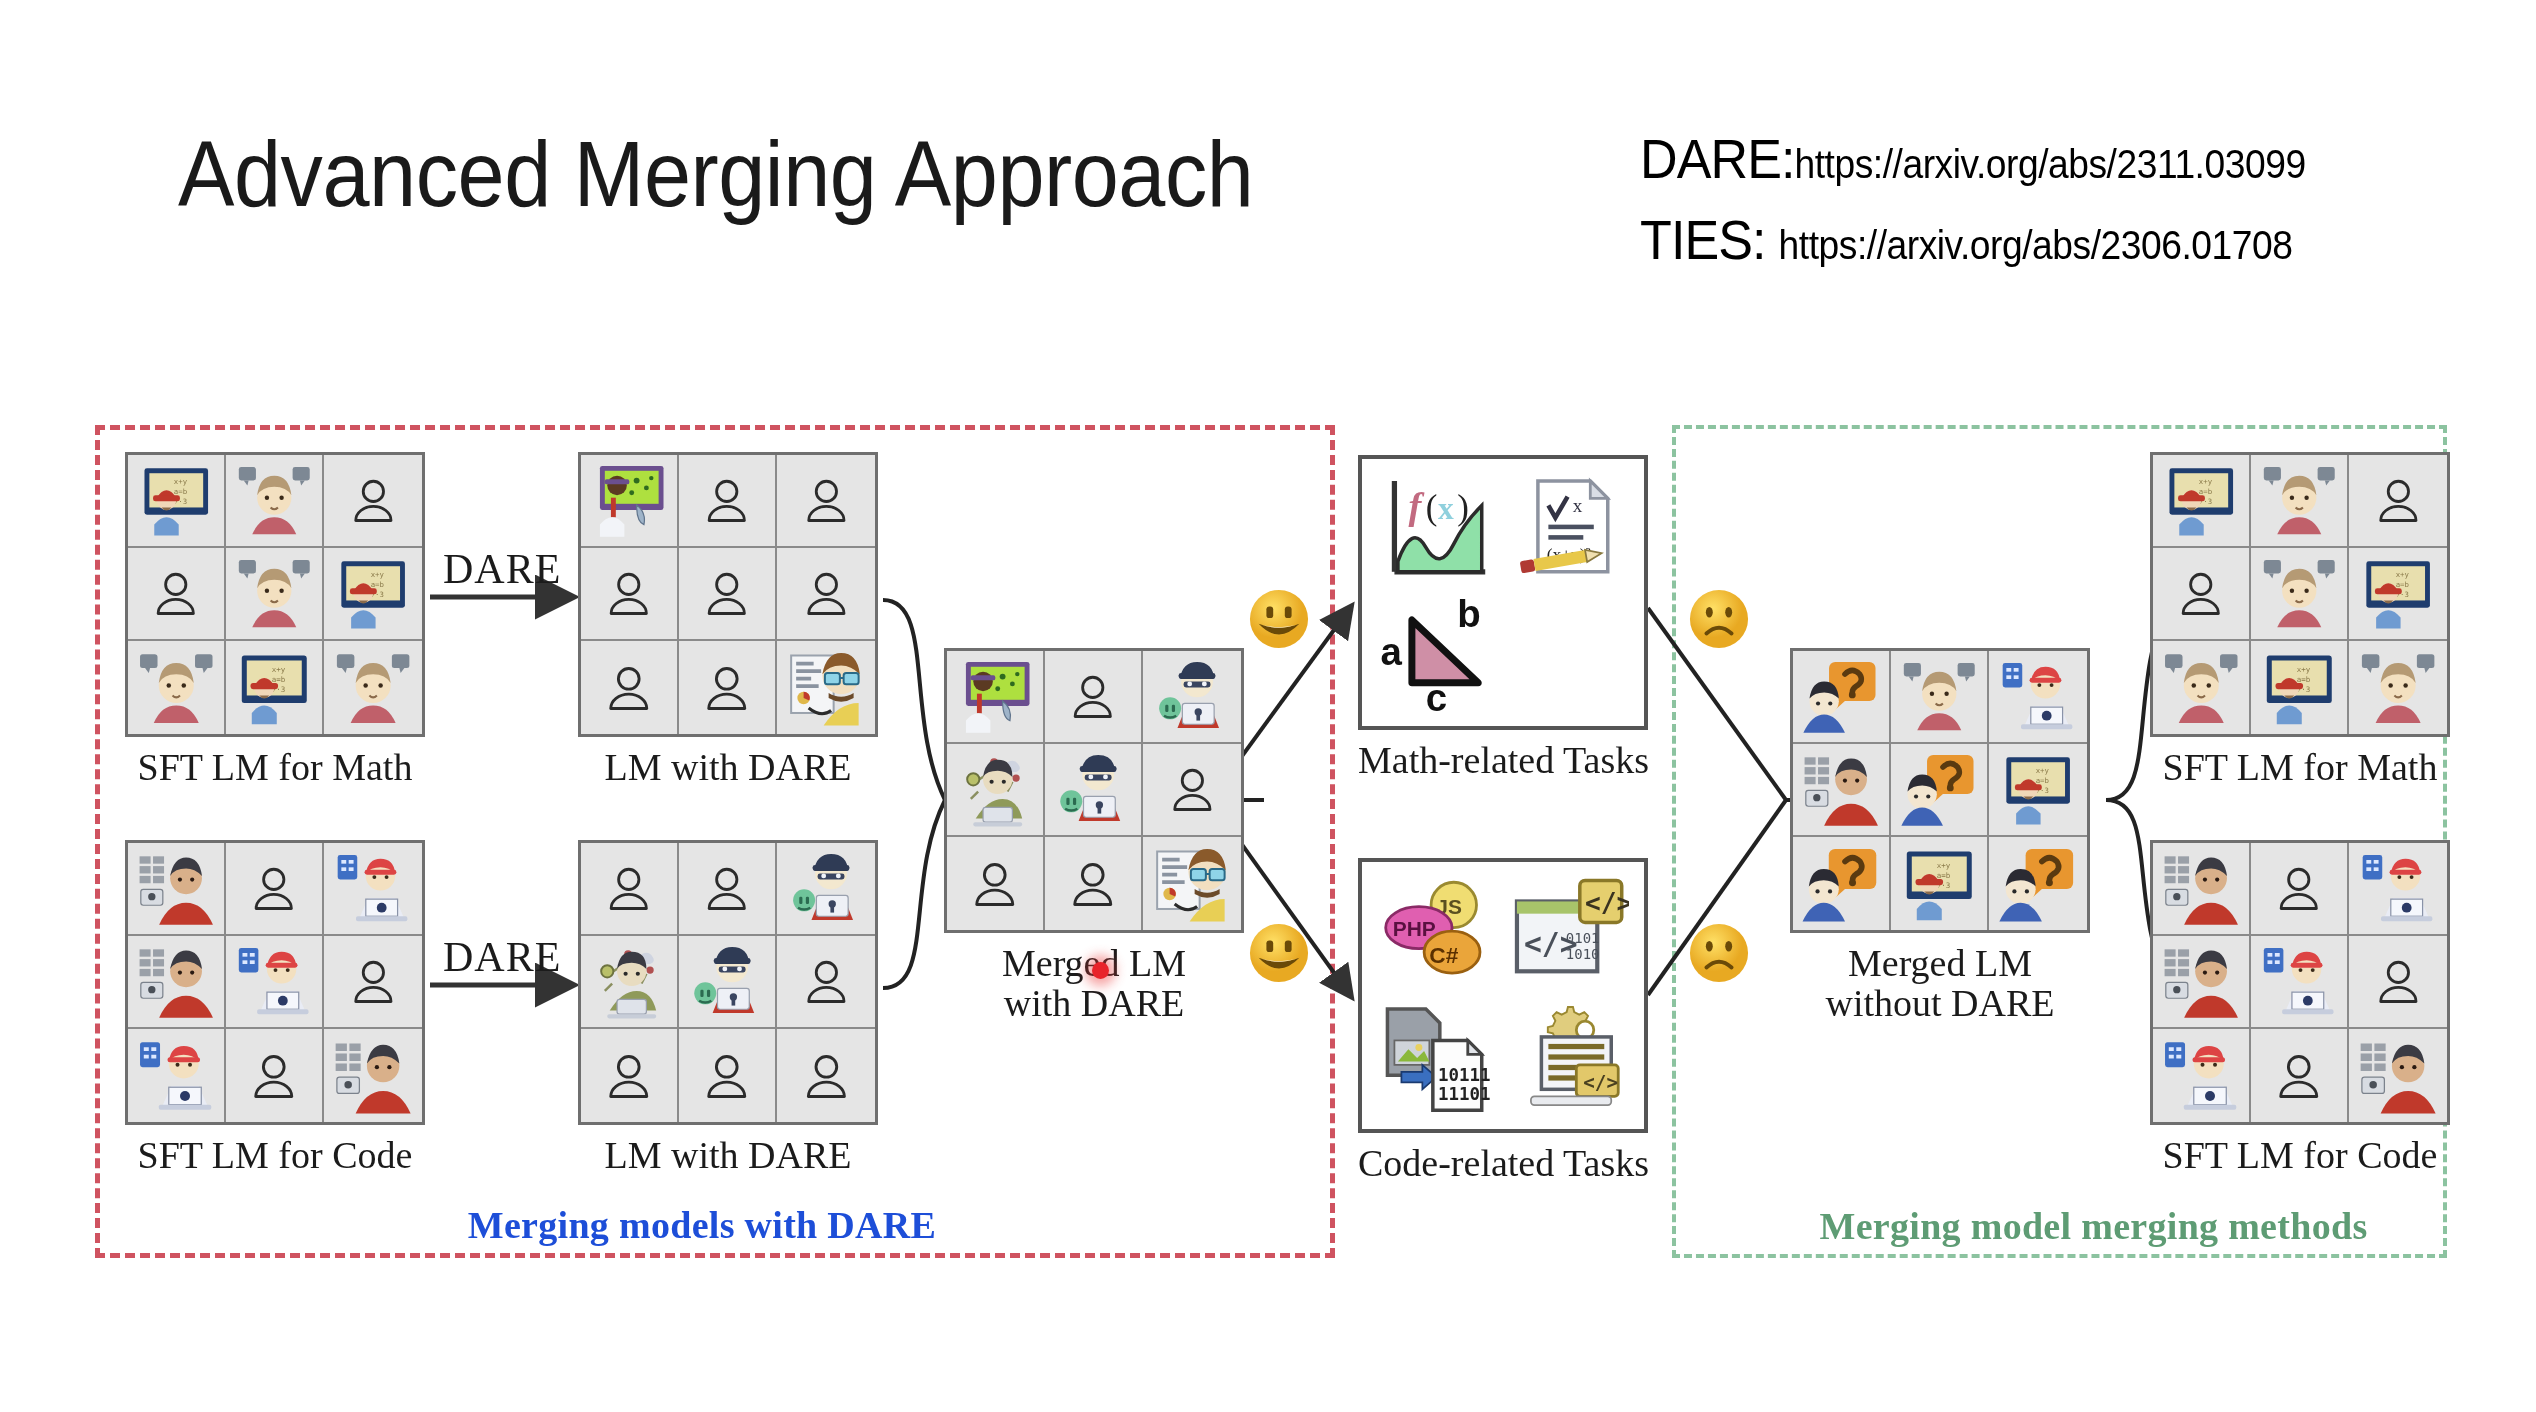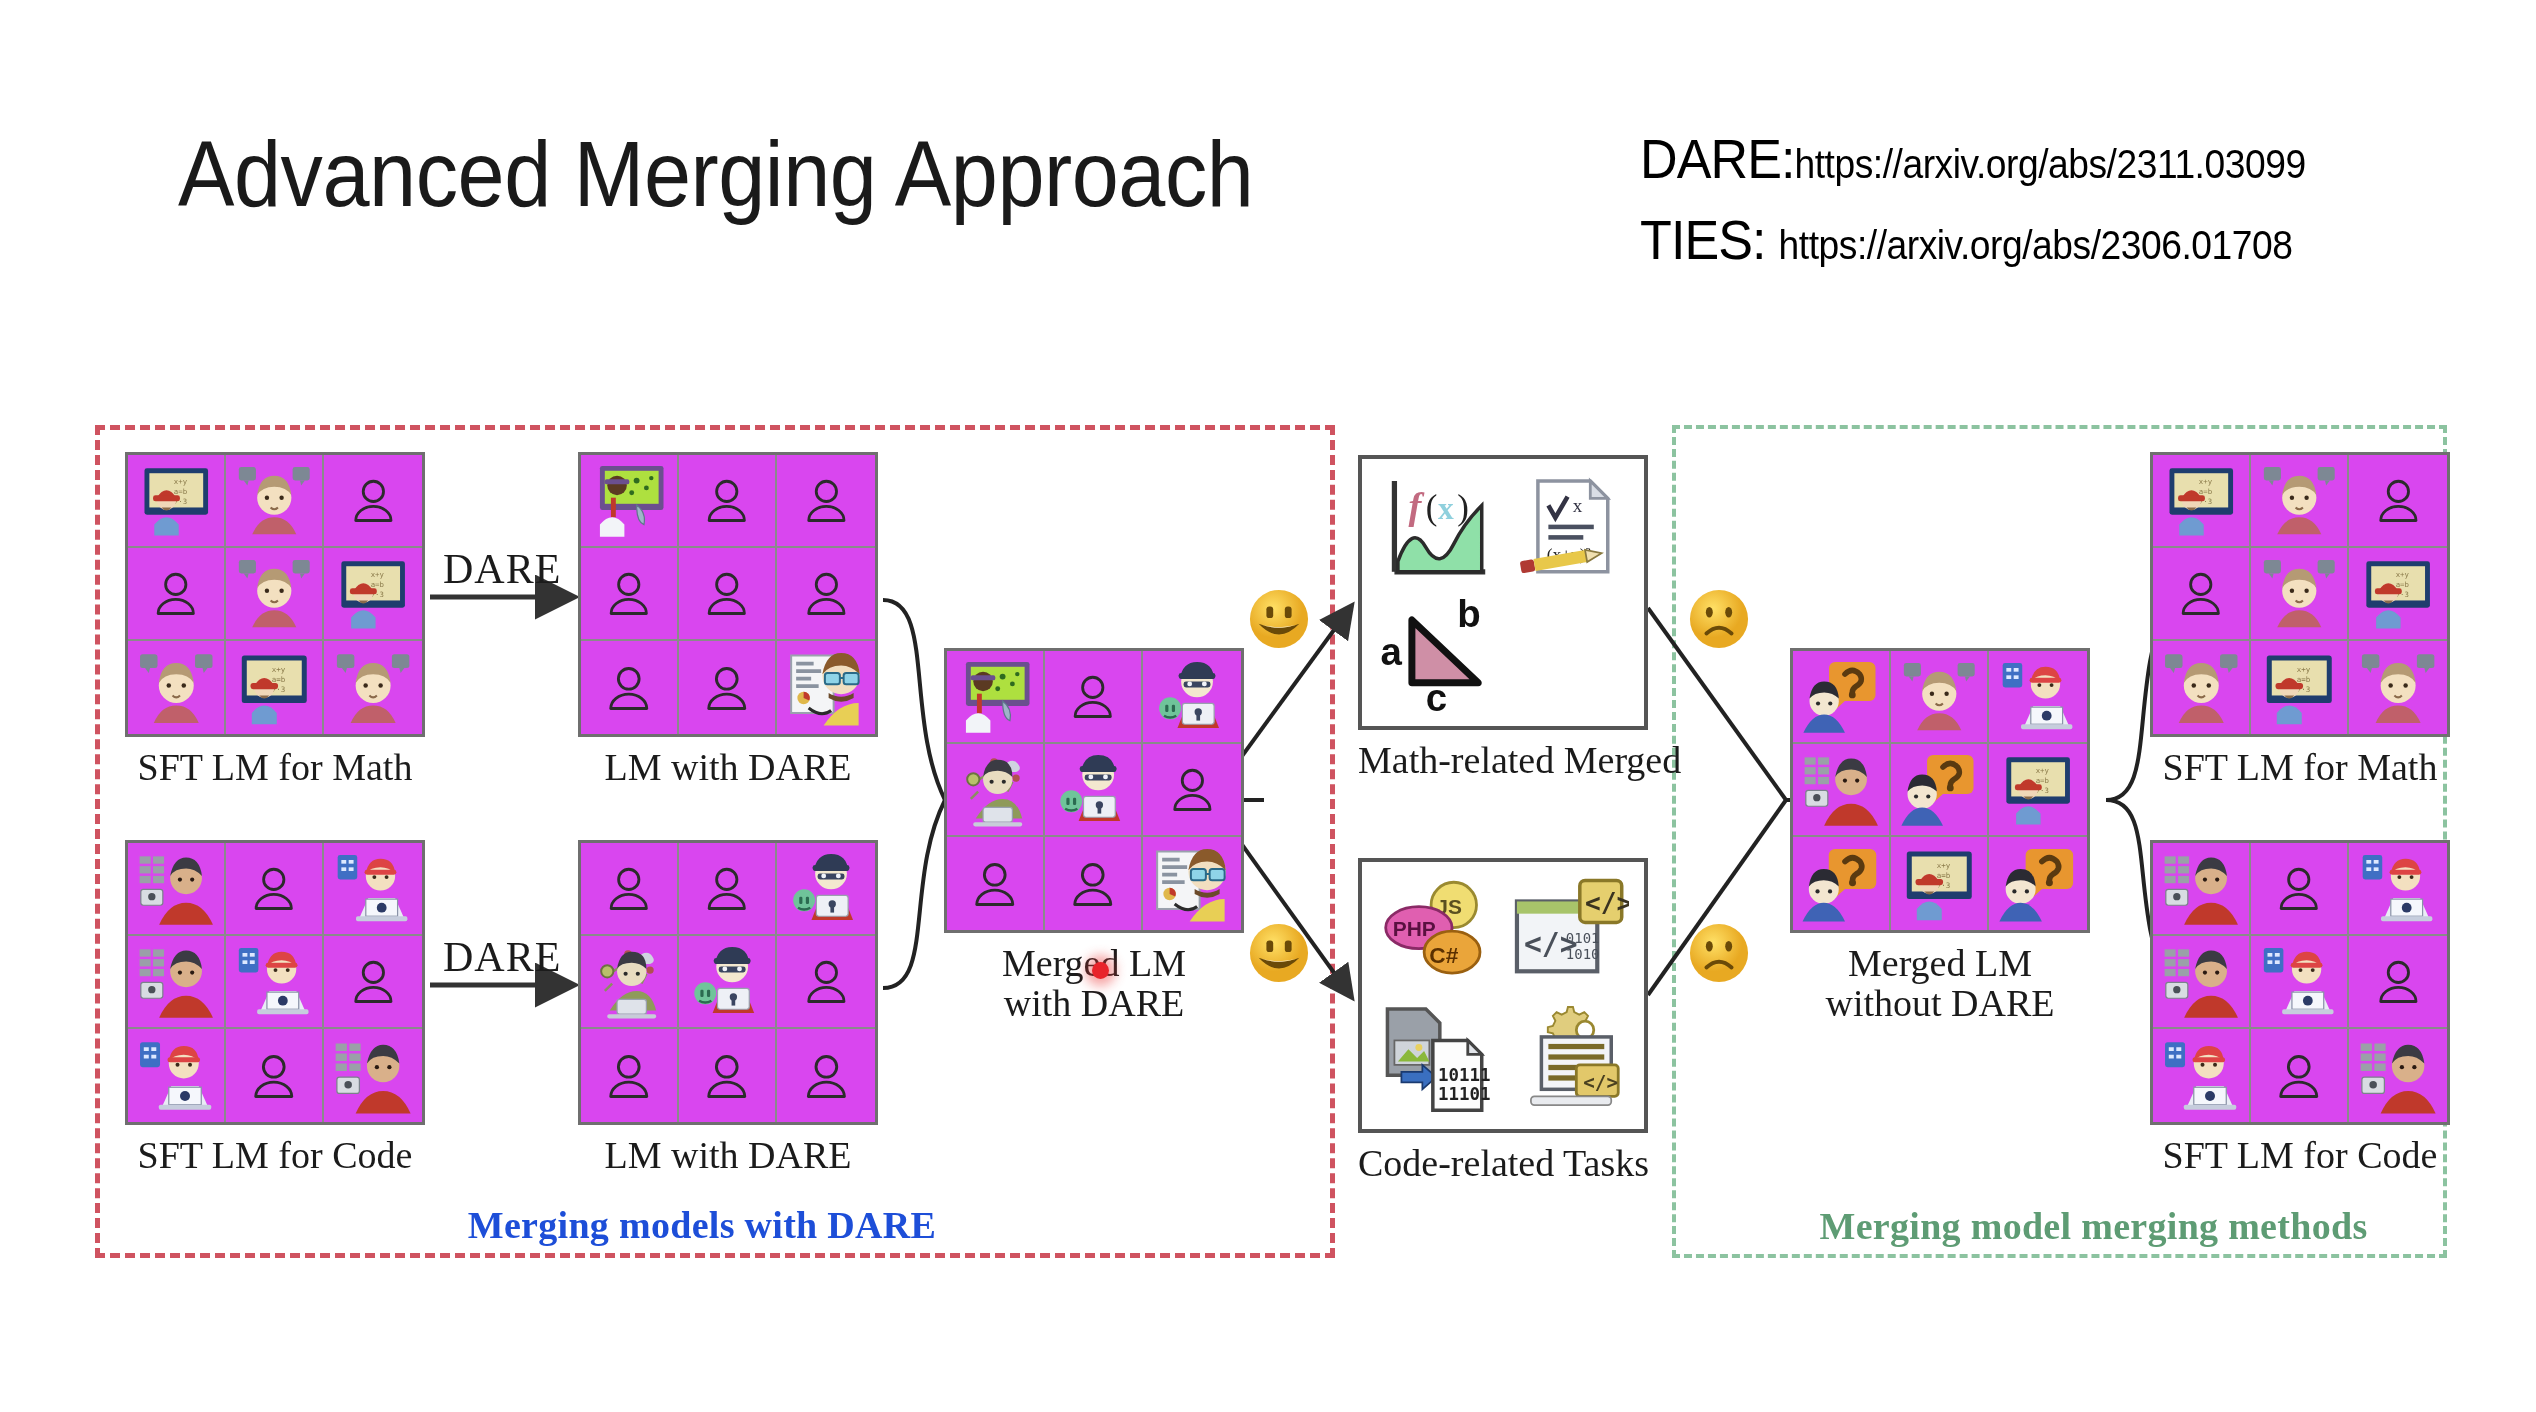--- a/index.html
+++ b/index.html
@@ -40,21 +40,21 @@
     font-size:38px; font-weight:700; font-family:"Liberation Serif", serif;
     letter-spacing:0.3px;
   }
   #region-dare .region-caption{color:#1d4ed8; transform:translateX(-13px);}
   #region-standard .region-caption{color:#5e9c74; transform:translateX(34px);}
 
   
   .block{position:absolute;}
   .grid3{
     display:grid; grid-template-columns:repeat(3,1fr); grid-template-rows:repeat(3,1fr);
-    border:3px solid #6f6f6f; background:#d946ef; box-sizing:border-box;
+    border:3px solid #6f6f6f; background:#e5e5e5; box-sizing:border-box;
   }
   .cell{
     border-right:2px solid #8a8a8a; border-bottom:2px solid #8a8a8a;
     display:flex; align-items:center; justify-content:center; box-sizing:border-box;
     overflow:hidden; position:relative;
   }
   .cell:nth-child(3n){border-right:none;}
   .cell:nth-child(n+7){border-bottom:none;}
   .cell .glyph{font-size:0;line-height:0;}
 
@@ -1367,21 +1367,21 @@
         <span style="width: 92%; height: 92%; display: flex; align-items: center; justify-content: center;">
           <svg class="glyph" viewBox="0 0 64 64" width="100%" height="100%" preserveAspectRatio="xMidYMid meet">
             <path d="M18 12 L18 48 L56 48 z" fill="#cf8fa6" stroke="#111" stroke-width="4" stroke-linejoin="round"></path>
             <text x="0" y="38" font-size="22" font-weight="bold" font-family="sans-serif" fill="#111">a</text>
             <text x="44" y="16" font-size="22" font-weight="bold" font-family="sans-serif" fill="#111">b</text>
             <text x="26" y="64" font-size="22" font-weight="bold" font-family="sans-serif" fill="#111">c</text>
           </svg>
         </span>
       </div>
     </div>
-  <div class="block-label">Math-related Merged</div>
+  <div class="block-label">Math-related Tasks</div>
 </div>
 
 <div class="block" style="left:1358px;top:858px;">
   <div class="taskbox" style="width:290px;height:275px;">
       <div>
         <span style="width: 92%; height: 92%; display: flex; align-items: center; justify-content: center;">
           <svg class="glyph" viewBox="0 0 64 64" width="100%" height="100%" preserveAspectRatio="xMidYMid meet">
             <circle cx="42" cy="16" r="13" fill="#f0dd72" stroke="#9a8a30" stroke-width="1.6"></circle>
             <text x="32" y="21" font-size="12" font-weight="bold" font-family="sans-serif" fill="#5a5020">JS</text>
             <ellipse cx="22" cy="29" rx="19" ry="12" fill="#e05fb0" stroke="#8a2a66" stroke-width="1.6"></ellipse>

